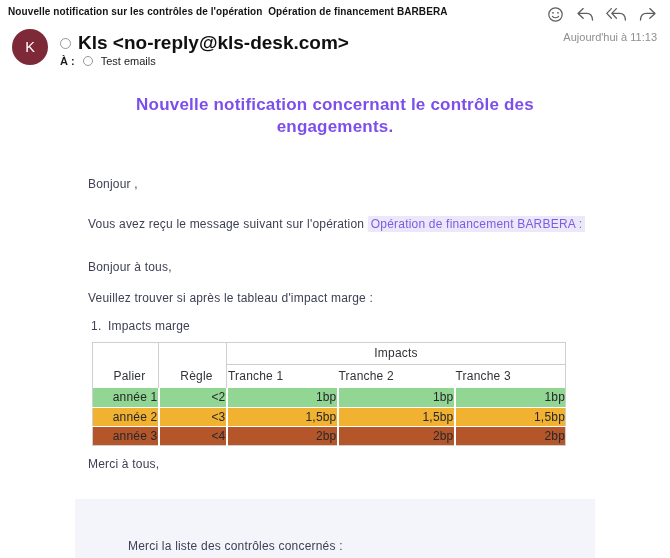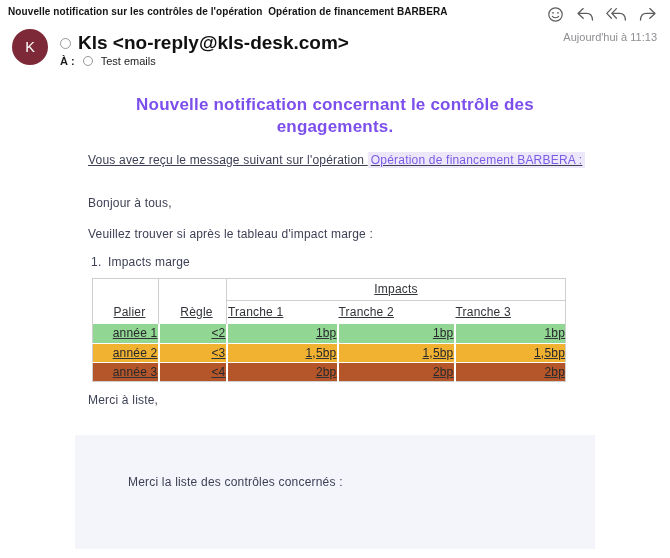--- a/index.html
+++ b/index.html
@@ -44,33 +44,32 @@
   
   .email-content {
     width: 520px; margin: 10px auto 0; color: #3e4156;
     font-size: 12px; letter-spacing: 0.2px;
   }
   .email-title {
     color: #7C4FEC; font-size: 17px; font-weight: 700; text-align: center;
     line-height: 1.28; margin: 12px 28px 0; letter-spacing: 0.2px;
   }
   .p-greeting   { margin: 39px 0 0 13px; }
-  .p-intro      { margin: 15px 0 0 13px; text-decoration: underline; }
+  .p-intro      { margin: 26px 0 0 13px; }
   .op-highlight { background: #ECE8FA; color: #7C5BE6; padding: 1px 3px; border-radius: 1px; }
   .p-msg-greet  { margin: 29px 0 0 13px; }
   .p-msg-line   { margin: 17px 0 0 13px; }
   .impact-list  { margin: 14px 0 0 13px; padding-left: 17px; }
   .impact-list li { padding-left: 3px; }
 
   
   .impact-table {
     margin: 9px 4px 0 17px; width: 473px; border-collapse: collapse;
     font-size: 12px; color: #303338; table-layout: fixed; letter-spacing: 0.2px;
     border: 1px solid #cfcfcf;
-    text-decoration: underline;
   }
   .impact-table .b-r { border-right: 1px solid #cfcfcf; padding-left: 8px; }
   .row-impacts td { height: 22px; background: #fff; }
   .h-impacts { text-align: center; border-bottom: 1px solid #cfcfcf; font-weight: 400; }
   .row-cols th { height: 24px; font-weight: 400; background: #fff; vertical-align: middle; }
   .row-cols .center { text-align: center; }
   .row-cols .left { text-align: left; padding-left: 1px; }
   .data-row td { height: 19px; text-align: right; vertical-align: middle; color: #26282b; }
   .data-row td + td { border-left: 2px solid #ffffff; }
   .data-row + .data-row td { border-top: 1.5px solid #ffffff; }
@@ -135,20 +134,21 @@
     <span class="to-label">À :</span>
     <span class="contact-circle"></span>
     <span class="to-recipient">Test emails</span>
   </div>
 </div>
 
 <div class="email-content">
 
   <h1 class="email-title">Nouvelle notification concernant le contrôle des engagements.</h1>
 
+  <p class="p-greeting">Bonjour ,</p>
 
   <p class="p-intro"><span>Vous avez reçu le message suivant sur l'opération </span><span class="op-highlight">Opération de financement BARBERA :</span></p>
 
   <p class="p-msg-greet">Bonjour à tous,</p>
 
   <p class="p-msg-line">Veuillez trouver si après le tableau d'impact marge :</p>
 
   <ol class="impact-list">
     <li>Impacts marge</li>
   </ol>
@@ -193,20 +193,20 @@
       <tr class="data-row row-brown">
         <td>année 3</td>
         <td>&lt;4</td>
         <td>2bp</td>
         <td>2bp</td>
         <td>2bp</td>
       </tr>
     </tbody>
   </table>
 
-  <p class="p-closing">Merci à liste,</p>
+  <p class="p-closing">Merci à tous,</p>
 
   <div class="controls-box">
     <p class="controls-intro">Merci la liste des contrôles concernés :</p>
 
   </div>
 
 </div>
 
 </body></html>

